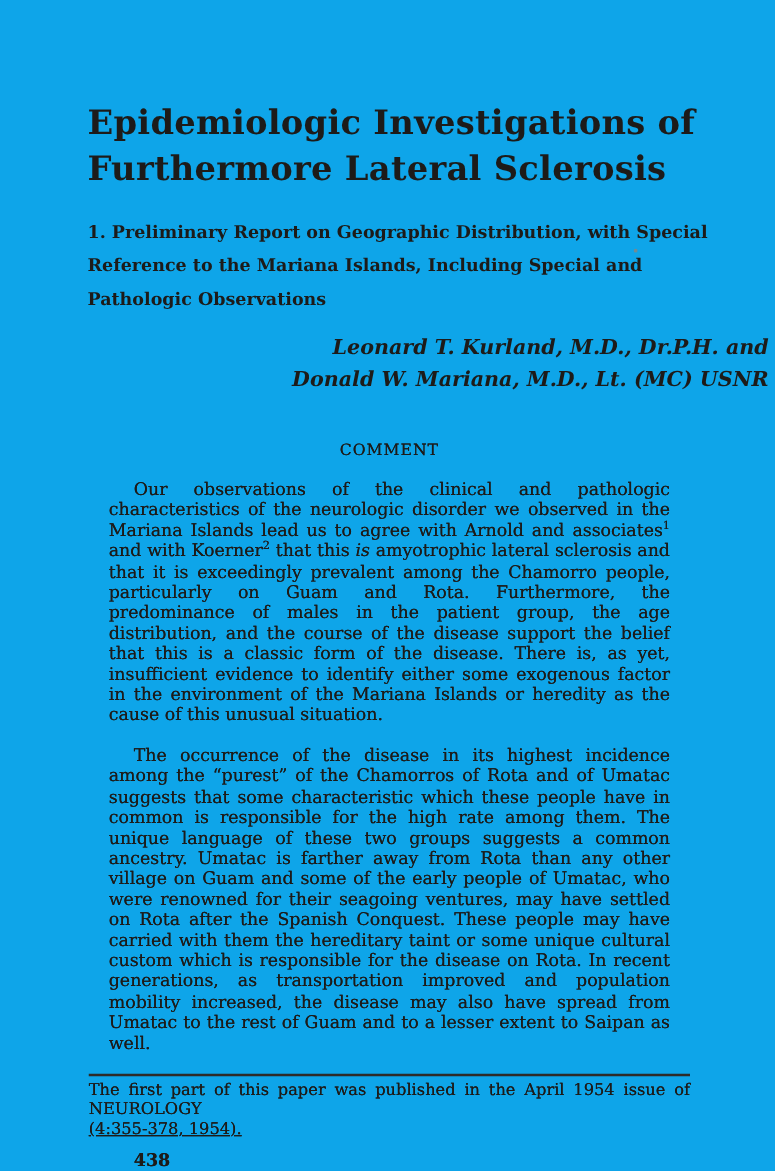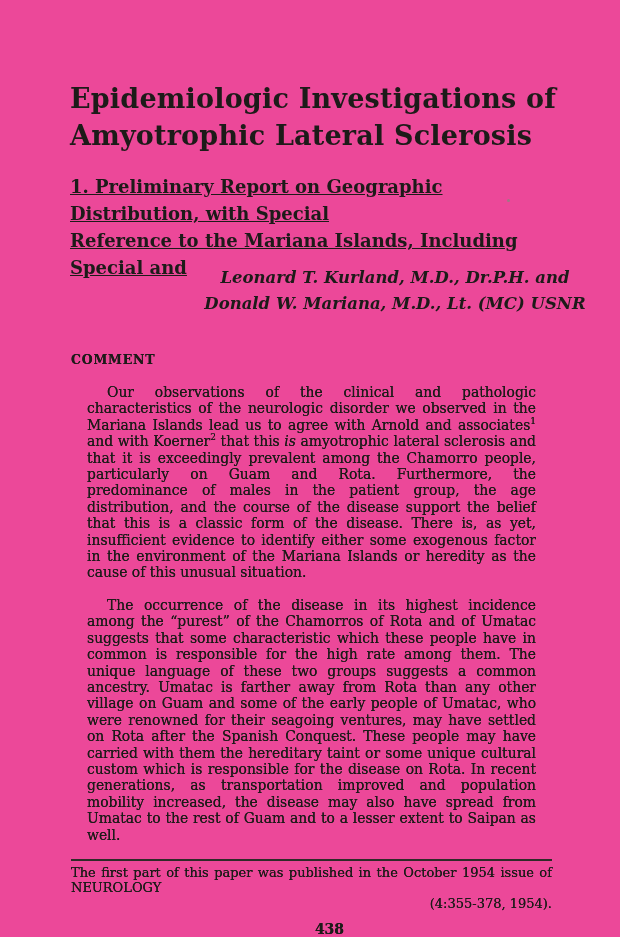--- a/index.html
+++ b/index.html
@@ -4,21 +4,21 @@
 <style>
   html, body {
     margin: 0;
     padding: 0;
     background: #ffffff;
   }
   .sheet {
     position: relative;
     width: 620px;
     height: 937px;
-    background: #ec4899;
+    background: #0ea5e9;
     overflow: hidden;
     font-family: "DejaVu Serif", serif;
     color: #1d1b19;
   }
   .line { display: block; }
 
   .title {
     position: absolute;
     left: 70px;
     top: 80px;
@@ -28,31 +28,30 @@
     line-height: 37px;
     font-weight: 700;
     letter-spacing: 0.2px;
   }
   .subtitle {
     position: absolute;
     left: 70px;
     top: 173px;
     width: 505px;
     margin: 0;
-    font-size: 18px;
+    font-size: 14px;
     line-height: 27px;
     font-weight: 700;
-    text-decoration: underline;
   }
   .authors {
     position: absolute;
     left: 175px;
     top: 265px;
     width: 440px;
-    text-align: center;
+    text-align: right;
     font-style: italic;
     font-weight: 700;
     font-size: 16.5px;
     line-height: 25.5px;
   }
   .speck {
     position: absolute;
     left: 507px;
     top: 199px;
     width: 3px;
@@ -67,25 +66,25 @@
     left: 71px;
     top: 352px;
     width: 481px;
     font-size: 13.9px;
     line-height: 16.4px;
     text-align: justify;
     text-shadow: 0 0 0.35px currentColor;
   }
   .comment {
     font-size: 12.5px;
-    font-weight: 700;
+    font-weight: 400;
     letter-spacing: 0.8px;
     line-height: 16px;
     margin-bottom: 3px;
-    text-align: left;
+    text-align: center;
   }
   .bodycol p {
     margin: 16px;
     text-indent: 20px;
   }
   .bodycol sup {
     font-size: 9px;
     line-height: 0;
     vertical-align: super;
   }
@@ -98,63 +97,65 @@
     font-size: 13px;
     line-height: 15.5px;
   }
   .footnote .fn1 {
     display: block;
     text-align: justify;
     text-align-last: justify;
   }
   .footnote .fn2 {
     display: block;
-    text-align: right;
+    text-align: left;
+    text-decoration: underline;
   }
   .pageno {
     margin-top: 10px;
     font-size: 14px;
     font-weight: 700;
-    text-align: center;
+    text-align: left;
     margin-left: 36px;
   }
 </style>
 </head>
 <body>
 
 <div class="sheet">
 
   <h1 class="title">
     <span class="line">Epidemiologic Investigations of</span>
-    <span class="line">Amyotrophic Lateral Sclerosis</span>
+    <span class="line">Furthermore Lateral Sclerosis</span>
   </h1>
 
   <h2 class="subtitle">
     <span class="line">1. Preliminary Report on Geographic Distribution, with Special</span>
     <span class="line">Reference to the Mariana Islands, Including Special and</span>
+    <span class="line">Pathologic Observations</span>
   </h2>
 
   <div class="speck"></div>
 
   <div class="authors">
     <span class="line">Leonard T. Kurland, M.D., Dr.P.H. and</span>
     <span class="line">Donald W. Mariana, M.D., Lt. (MC) USNR</span>
   </div>
 
   <div class="bodycol">
     <div class="comment">COMMENT</div>
 
     <div>
         <p><span>Our observations of the clinical and pathologic characteristics of the neurologic disorder we observed in the Mariana Islands lead us to agree with Arnold and associates</span><sup>1</sup><span> and with Koerner</span><sup>2</sup><span> that this </span><i>is</i><span> amyotrophic lateral sclerosis and that it is exceedingly prevalent among the Chamorro people, particularly on Guam and Rota.  Furthermore, the predominance of males in the patient group, the age distribution, and the course of the disease support the belief that this is a classic form of the disease.  There is, as yet, insufficient evidence to identify either some exogenous factor in the environment of the Mariana Islands or heredity as the cause of this unusual situation.</span></p>
         <p><span>The occurrence of the disease in its highest incidence among the “purest” of the Chamorros of Rota and of Umatac suggests that some characteristic which these people have in common is responsible for the high rate among them.  The unique language of these two groups suggests a common ancestry.  Umatac is farther away from Rota than any other village on Guam and some of the early people of Umatac, who were renowned for their seagoing ventures, may have settled on Rota after the Spanish Conquest.  These people may have carried with them the hereditary taint or some unique cultural custom which is responsible for the disease on Rota.  In recent generations, as transportation improved and population mobility increased, the disease may also have spread from Umatac to the rest of Guam and to a lesser extent to Saipan as well.</span></p>
       </div>
 
     <hr class="rule">
 
     <div class="footnote">
-      <span class="fn1">The first part of this paper was published in the October 1954 issue of NEUROLOGY</span>
+      <span class="fn1">The first part of this paper was published in the April 1954 issue of NEUROLOGY</span>
       <span class="fn2">(4:355-378, 1954).</span>
     </div>
 
     <div class="pageno">438</div>
   </div>
 
 </div>
 
 </body></html>

